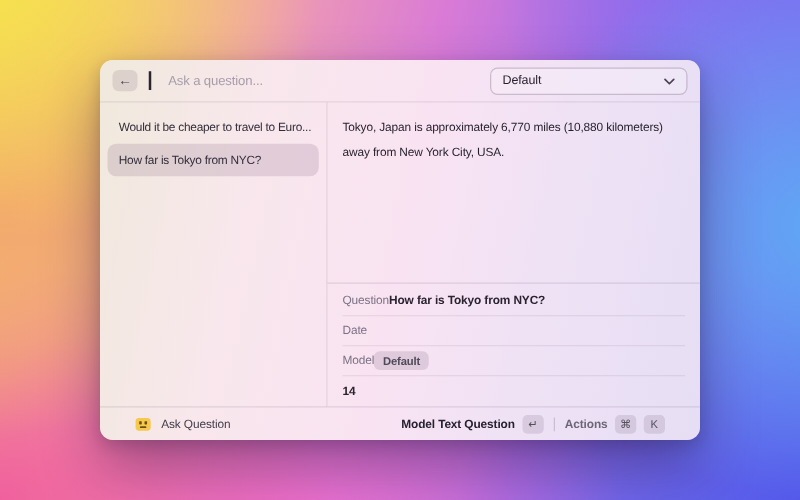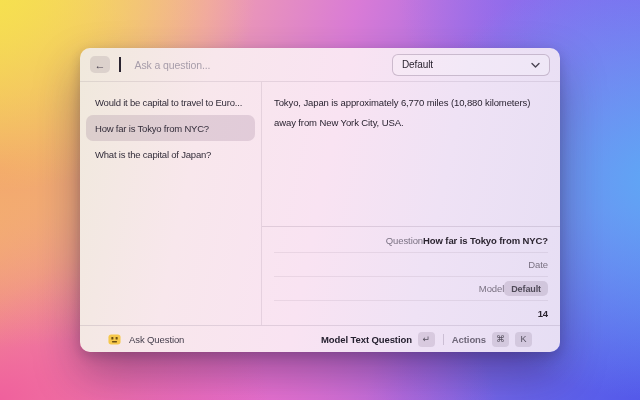--- a/index.html
+++ b/index.html
@@ -35,21 +35,21 @@
   .dropdown .val { font-size: 10px; font-weight: 500; color: #2b2430; letter-spacing: -0.1px; }
   
   .content { flex: 1; display: flex; min-height: 0; }
   .sidebar { width: 182px; flex: 0 0 182px; border-right: 1px solid rgba(60,40,70,0.10); padding: 7px 6px; }
   .s-item { height: 26px; display: flex; align-items: center; padding: 0 9px; border-radius: 7px; font-size: 9.5px; font-weight: 500; letter-spacing: -0.2px; color: #332d3a; white-space: nowrap; overflow: hidden; }
   .s-item.selected { background: rgba(110,80,110,0.17); }
   .main { flex: 1; display: flex; flex-direction: column; min-width: 0; }
   .answer { flex: 1; padding: 11px 12px; font-size: 9.5px; line-height: 20px; letter-spacing: -0.1px; color: #241e2b; }
   
   .meta { border-top: 1px solid rgba(60,40,70,0.13); padding: 2px 12px 0 12px; }
-  .m-row { height: 24px; display: flex; align-items: center; justify-content: flex-end; border-bottom: 1px solid rgba(60,40,70,0.08); }
+  .m-row { height: 24px; display: flex; align-items: center; justify-content: flex-start; border-bottom: 1px solid rgba(60,40,70,0.08); }
   .m-row:last-child { border-bottom: none; }
   .m-label { font-size: 9.5px; color: #7b7283; letter-spacing: -0.1px; }
   .m-value { font-size: 9.5px; font-weight: 600; color: #2b2430; letter-spacing: -0.1px; }
   .m-badge { font-size: 9px; font-weight: 600; color: #4f4a58; background: rgba(80,60,90,0.15); border-radius: 5px; padding: 2.5px 7px; letter-spacing: -0.1px; }
   
   .ftr { height: 27px; flex: 0 0 27px; border-top: 1px solid rgba(60,40,70,0.12); display: flex; align-items: center; padding: 0 28px; }
   .cmd-label { font-size: 9.5px; font-weight: 500; color: #433d4b; margin-left: 8px; letter-spacing: -0.1px; }
   .bold-action { font-size: 9.5px; font-weight: 700; color: #262130; letter-spacing: -0.1px; }
   .key { min-width: 17px; height: 15px; border-radius: 4px; background: rgba(70,50,80,0.13); color: #554f5e; font-size: 9px; display: inline-flex; align-items: center; justify-content: center; padding: 0 3px; margin-left: 6px; }
   .v-div { width: 1px; height: 11px; background: rgba(70,50,80,0.20); margin: 0 8px; }
@@ -72,27 +72,24 @@
       <span class="val">Default</span>
       <svg width="9" height="6" viewBox="0 0 9 6">
         <polyline points="1,1.5 4.5,5 8,1.5" fill="none" stroke="#4a4452" stroke-width="1.4" stroke-linecap="round" stroke-linejoin="round"></polyline>
       </svg>
     </div>
   </div>
 
   <div class="content">
     <div class="sidebar">
       <div class="s-item">
-        <span>Would it be capital to travel to Euro...</span>
+        <span>Would it be cheaper to travel to Euro...</span>
       </div>
       <div class="s-item selected">
         <span>How far is Tokyo from NYC?</span>
-      </div>
-      <div class="s-item">
-        <span>What is the capital of Japan?</span>
       </div>
     </div>
 
     <div class="main">
       <div class="answer">Tokyo, Japan is approximately 6,770 miles (10,880 kilometers) away from New York City, USA.</div>
 
       <div class="meta">
         <div class="m-row">
           <span class="m-label">Question</span>
           <span class="m-value">How far is Tokyo from NYC?</span>

